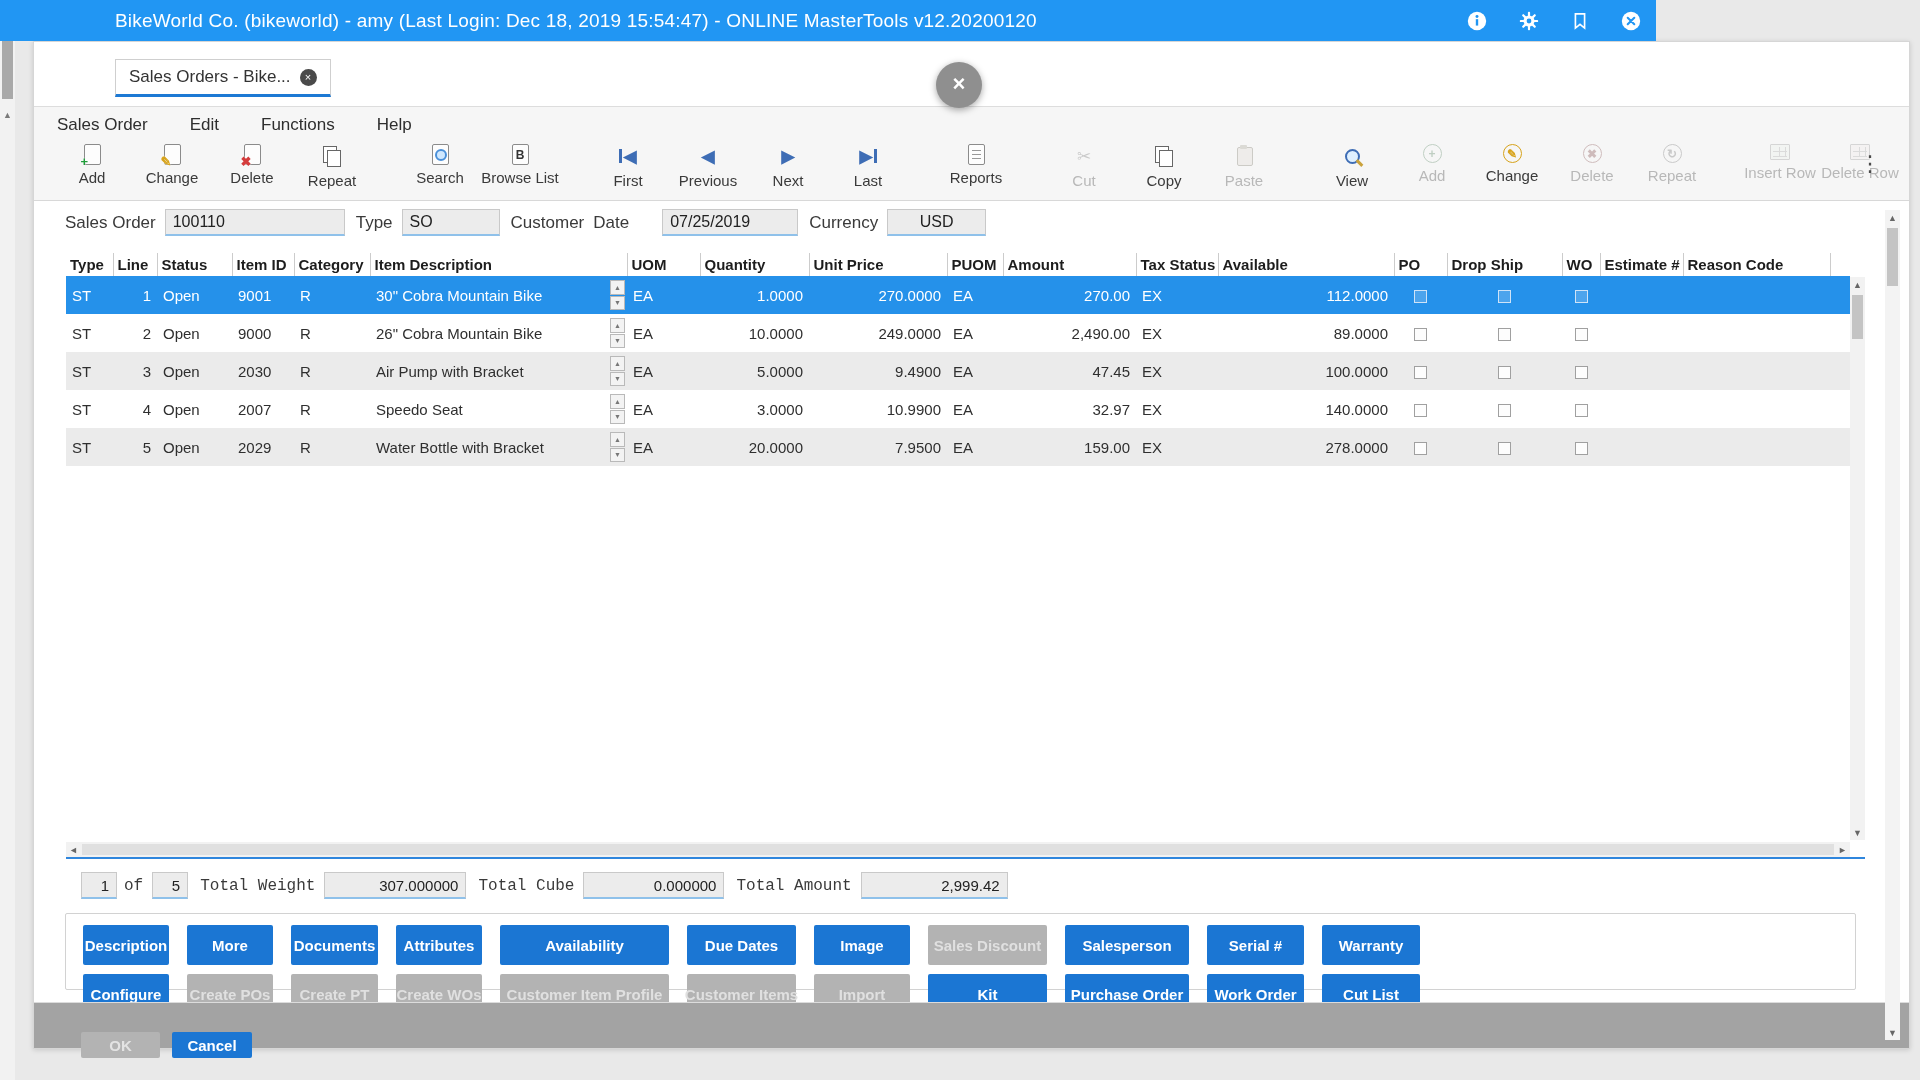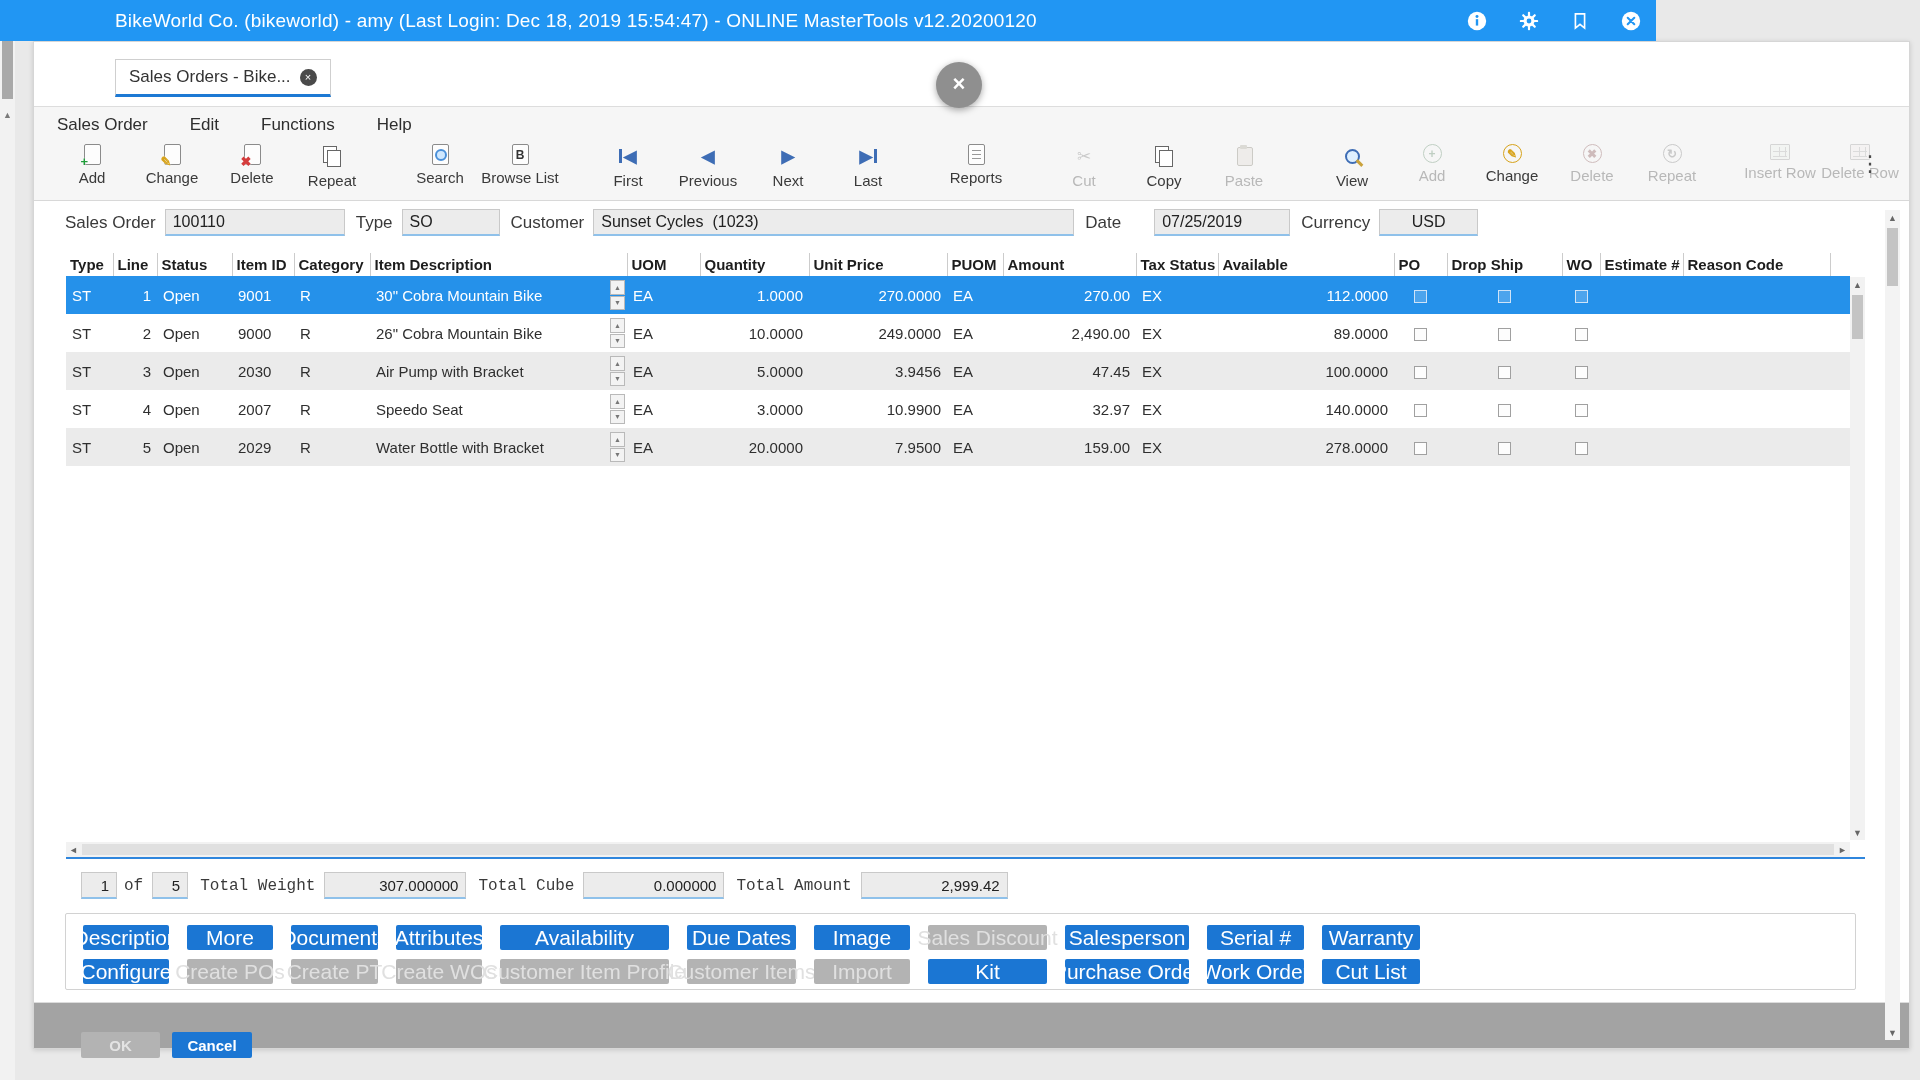--- a/index.html
+++ b/index.html
@@ -117,22 +117,22 @@
   .totals{position:absolute;left:47px;top:830px;display:flex;align-items:center;font-size:16px;color:#3a3a3a;}
   .tot-in{height:27px;background:#ececec;border:1px solid #c9c9c9;border-bottom:2px solid #8fc1ea;
     font-family:"Liberation Sans",sans-serif;font-size:15px;color:#222;text-align:right;padding:0 7px;}
   .totals .lb{margin:0 9px 0 12px;white-space:nowrap;font-family:Liberation Mono, monospace;}
 
   
   .panel{position:absolute;left:31px;top:871px;width:1791px;height:77px;background:#fff;
     border:1px solid #d2d2d2;border-radius:2px;}
   .btn-grid{display:grid;grid-template-columns:86px 86px 87px 86px 169px 109px 96px 119px 124px 97px 98px;
     column-gap:18px;row-gap:9px;padding:11px 0 0 17px;}
-  .abtn{height:25px;display:flex;align-items:center;justify-content:center;background:#1b76d3;color:#fff;
-    font-size:21px;font-weight:400;border-radius:2px;cursor:pointer;white-space:nowrap;}
+  .abtn{height:40px;display:flex;align-items:center;justify-content:center;background:#1b76d3;color:#fff;
+    font-size:15px;font-weight:700;border-radius:2px;cursor:pointer;white-space:nowrap;}
   .abtn.dis{background:#b3b3b3;color:#e0e0e0;cursor:default;}
 
   
   .wfooter{position:absolute;left:0;bottom:0;width:100%;height:46px;background:#a3a3a3;border-top:1px solid #dcdcdc;padding-left:40px;}
   .okbtn,.cancelbtn{position:absolute;top:29px;height:26px;display:flex;align-items:center;justify-content:center;
     font-size:15px;font-weight:700;border-radius:2px;}
   .okbtn{left:47px;width:79px;background:#b3b3b3;color:#e3e3e3;cursor:default;}
   .cancelbtn{left:138px;width:80px;background:#1b76d3;color:#fff;cursor:pointer;}
 
   
@@ -300,21 +300,20 @@
       </div>
     <div class="overflow"></div>
   </div>
 
   <div class="formrow" id="formrow">
       <span class="flabel">Sales Order</span>
       <input class="fin" value="100110" style="width: 180px;">
       <span class="flabel">Type</span>
       <input class="fin" value="SO" style="width: 98px;">
       <span class="flabel">Customer</span>
-      <input class="fin" value="Sunset Cycles  (1023)" style="width: 481px;">
       <span class="flabel">Date</span>
       <input class="fin" value="07/25/2019" style="width: 136px; margin-left: 24px;">
       <span class="flabel">Currency</span>
       <input class="fin" value="USD" style="width: 99px; text-align: center;">
     </div>
 
   <div class="gridwrap">
     <table id="grid">
         <colgroup>
           <col style="width: 47px;">
@@ -414,21 +413,21 @@
             <td class="r">3</td>
             <td>Open</td>
             <td>2030</td>
             <td>R</td>
             <td class=" desc">Air Pump with Bracket<span class="spin">
                 <span></span>
                 <span></span>
               </span></td>
             <td>EA</td>
             <td class="r">5.0000</td>
-            <td class="r">3.9456</td>
+            <td class="r">9.4900</td>
             <td>EA</td>
             <td class="r">47.45</td>
             <td>EX</td>
             <td class="r">100.0000</td>
             <td class="c"><span class="cb"></span></td>
             <td class="c"><span class="cb"></span></td>
             <td class="c"><span class="cb"></span></td>
             <td></td>
             <td></td>
             <td></td>

